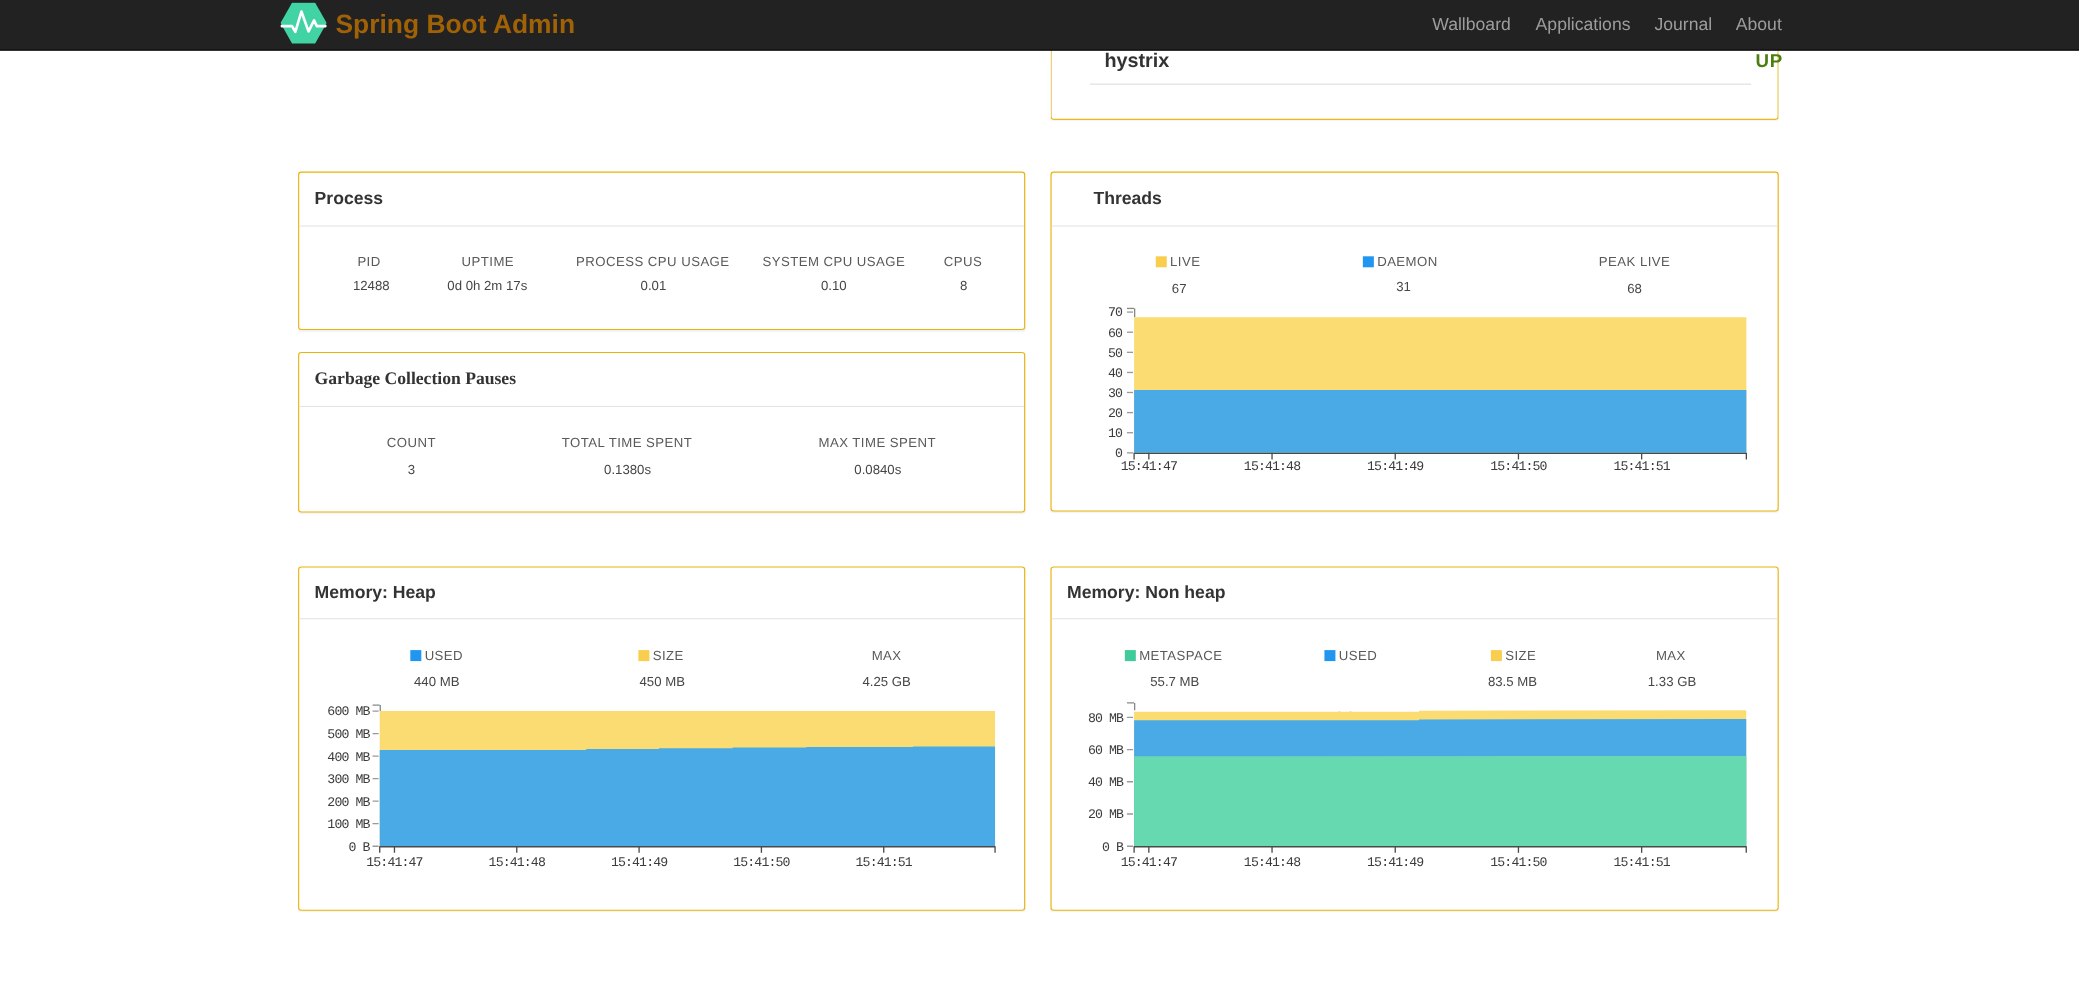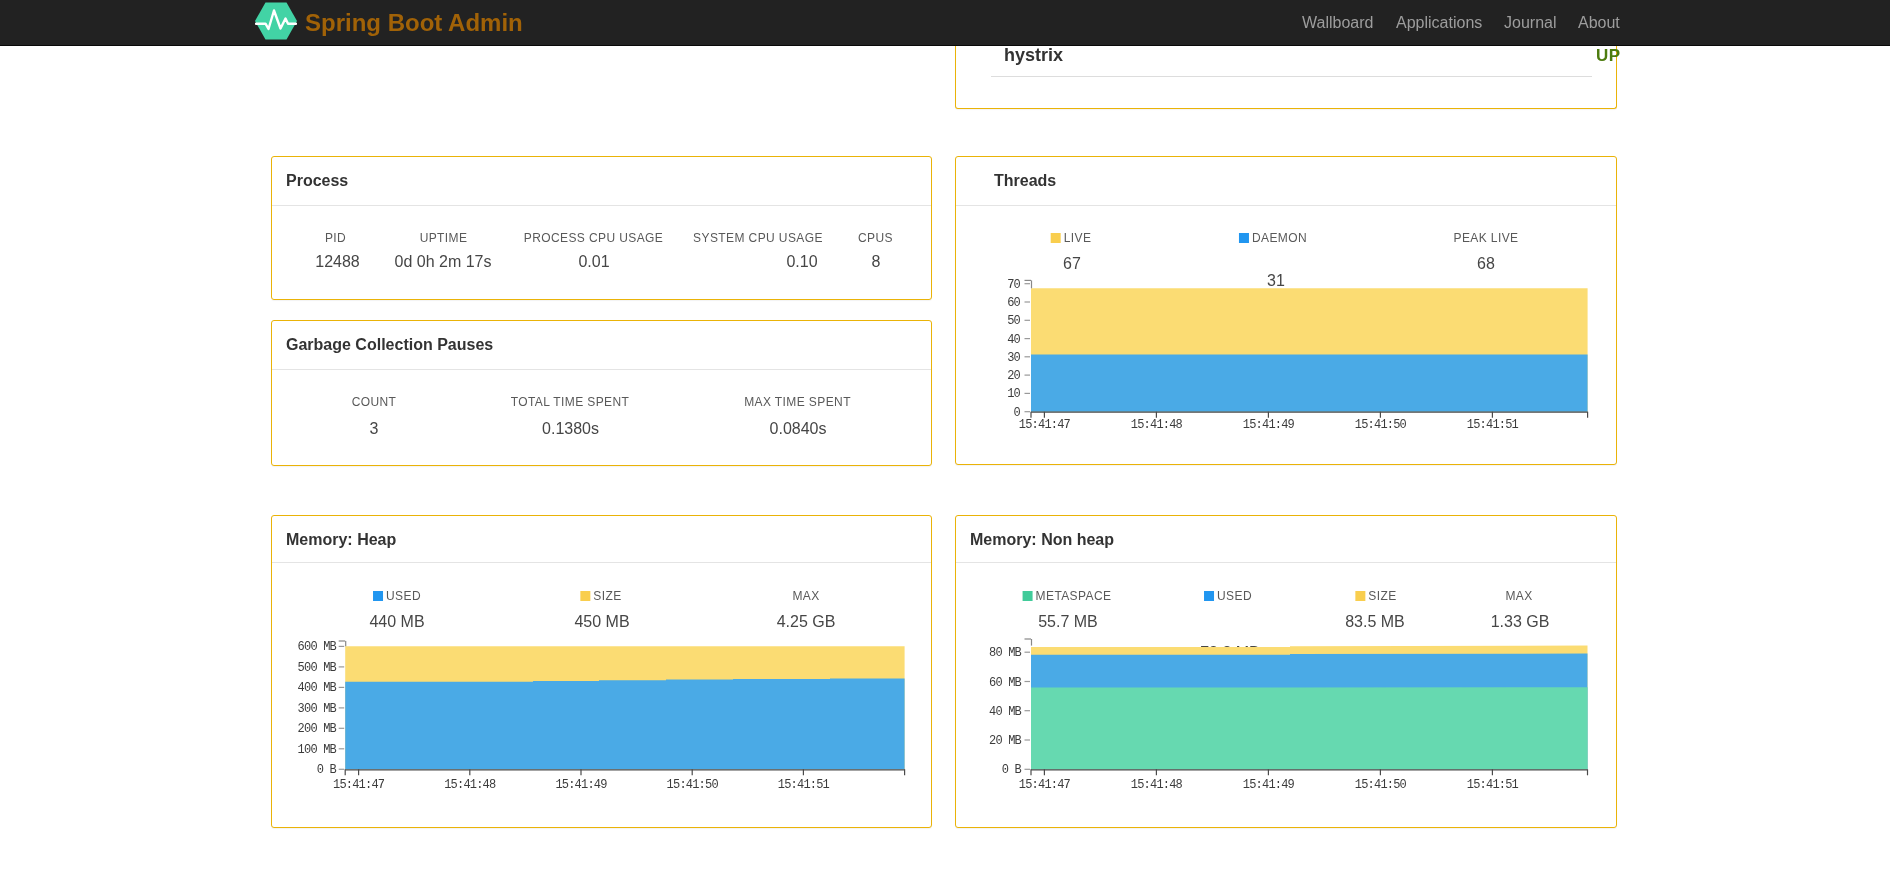--- a/index.html
+++ b/index.html
@@ -1,20 +1,20 @@
 <!DOCTYPE html>
 <html><head><meta charset="utf-8"><title>Spring Boot Admin</title>
 <style>
 html,body{margin:0;padding:0;background:#fff;}
 body{font-family:"Liberation Sans",sans-serif;width:1890px;height:892px;position:relative;overflow:hidden;}
 .panel{position:absolute;background:#fff;border:1px solid #eab308;border-radius:3px;box-shadow:0 1px 1px rgba(0,0,0,.05);}
 .ptitle{position:absolute;left:14px;font-size:16px;font-weight:bold;color:#333;}
 .pdiv{position:absolute;left:0;right:0;height:0;border-top:1px solid #e4e4e4;}
 .lab{position:absolute;transform:translateX(-50%);font-size:12px;color:#595959;letter-spacing:0.4px;white-space:nowrap;}
-.val{position:absolute;transform:translateX(-50%);font-size:16px;color:#464646;white-space:nowrap;}
+.val{position:absolute;transform:translateX(-50%);font-size:12px;color:#464646;white-space:nowrap;}
 .leg{position:absolute;transform:translateX(-50%);font-size:12px;color:#595959;letter-spacing:0.4px;white-space:nowrap;}
 .sw{display:inline-block;width:10px;height:10px;margin-right:3px;vertical-align:-1px;}
 .tick{font-family:"Liberation Mono",monospace;font-size:12px;fill:#3c3c3c;letter-spacing:-0.8px;}
 a.nav{color:#9d9d9d;text-decoration:none;font-size:16px;position:absolute;top:0;line-height:45px;z-index:6;}
 </style></head><body>
 <div style="position:absolute;left:0;top:0;width:1890px;height:45px;background:#222;border-bottom:1px solid #090909;z-index:5;"></div>
 <svg style="position:absolute;left:255px;top:2px;z-index:6" width="42" height="38" viewBox="0 0 42 38">
 <polygon points="10.5,0.5 31.5,0.5 42,19 31.5,37.5 10.5,37.5 0,19" fill="#42d3a5"></polygon>
 <polyline points="1,21.7 10.5,21.7 13.5,27 19,8.5 25.5,26.5 30.5,16.5 33,21.7 41,21.7" fill="none" stroke="#fff" stroke-width="2.4" stroke-linejoin="round" stroke-linecap="round"></polyline>
 </svg>
@@ -31,42 +31,42 @@
 <div class="ptitle" style="top:15px;">Process</div>
 <div class="pdiv" style="top:48px;"></div>
 </div>
 <div class="lab" style="left:335.5px;top:231px;">PID</div>
 <div class="val" style="left:337.5px;top:253px;">12488</div>
 <div class="lab" style="left:443.5px;top:231px;">UPTIME</div>
 <div class="val" style="left:443px;top:253px;">0d 0h 2m 17s</div>
 <div class="lab" style="left:593.5px;top:231px;">PROCESS CPU USAGE</div>
 <div class="val" style="left:594px;top:253px;">0.01</div>
 <div class="lab" style="left:758px;top:231px;">SYSTEM CPU USAGE</div>
-<div class="val" style="left:758px;top:253px;margin-left:44px;">0.10</div>
+<div class="val" style="left:758px;top:253px;">0.10</div>
 <div class="lab" style="left:875.5px;top:231px;">CPUS</div>
 <div class="val" style="left:876px;top:253px;">8</div>
 <div class="panel" style="left:271px;top:320px;width:659px;height:144px;">
-<div class="ptitle" style="top:15px;">Garbage Collection Pauses</div>
+<div class="ptitle" style="top:15px;font-family:Liberation Serif, serif;">Garbage Collection Pauses</div>
 <div class="pdiv" style="top:48px;"></div>
 </div>
 <div class="lab" style="left:374px;top:395px;">COUNT</div>
 <div class="val" style="left:374px;top:420px;">3</div>
 <div class="lab" style="left:570px;top:395px;">TOTAL TIME SPENT</div>
 <div class="val" style="left:570.5px;top:420px;">0.1380s</div>
 <div class="lab" style="left:797.5px;top:395px;">MAX TIME SPENT</div>
 <div class="val" style="left:798px;top:420px;">0.0840s</div>
 <div class="panel" style="left:955px;top:156px;width:660px;height:307px;">
 <div class="ptitle" style="top:15px;margin-left:24px;">Threads</div>
 <div class="pdiv" style="top:48px;"></div>
 </div>
 <div class="leg" style="left:1071px;top:231px;"><span class="sw" style="background:#F9CE4E"></span>LIVE</div>
 <div class="leg" style="left:1273px;top:231px;"><span class="sw" style="background:#2196F0"></span>DAEMON</div>
 <div class="leg" style="left:1486px;top:231px;">PEAK LIVE</div>
 <div class="val" style="left:1072px;top:255px;">67</div>
-<div class="val" style="left:1276px;top:272px;text-align:right;">31</div>
+<div class="val" style="left:1276px;top:254px;text-align:right;">31</div>
 <div class="val" style="left:1486px;top:255px;">68</div>
 <svg style="position:absolute;left:990px;top:270px" width="630" height="170" viewBox="0 0 630 170">
 <path d="M41.0,141.7 L41.0,18.3 L597.6,18.3 L597.6,141.7 Z" fill="#FBDC73"></path>
 <path d="M41.0,141.7 L41.0,84.6 L597.6,84.6 L597.6,141.7 Z" fill="#4AAAE6"></path>
 <line x1="34.5" y1="141.7" x2="40.0" y2="141.7" stroke="#999" stroke-width="1.2"></line>
 <text x="30" y="145.7" text-anchor="end" class="tick">0</text>
 <line x1="34.5" y1="123.4" x2="40.0" y2="123.4" stroke="#999" stroke-width="1.2"></line>
 <text x="30" y="127.4" text-anchor="end" class="tick">10</text>
 <line x1="34.5" y1="105.1" x2="40.0" y2="105.1" stroke="#999" stroke-width="1.2"></line>
 <text x="30" y="109.1" text-anchor="end" class="tick">20</text>

